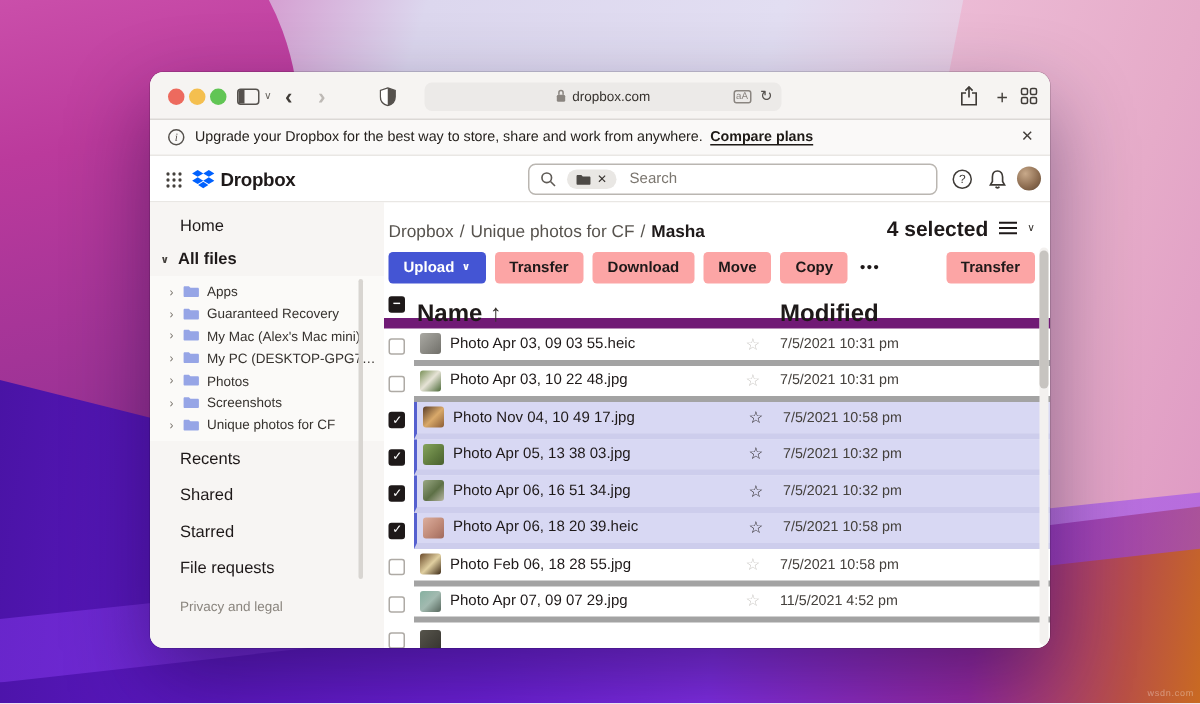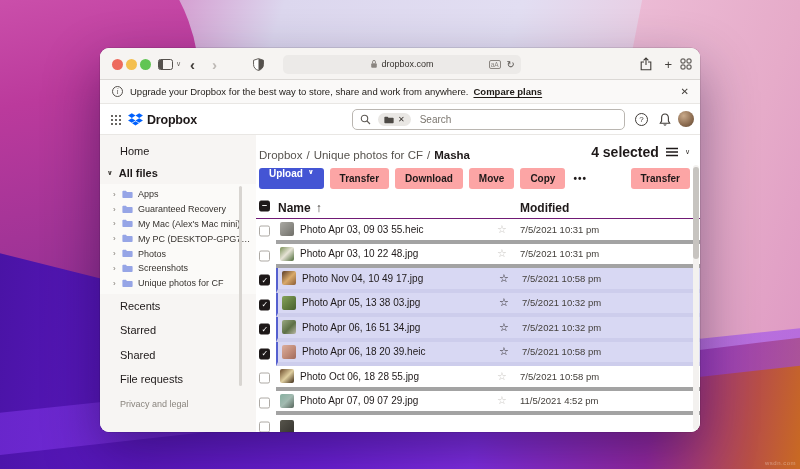--- a/index.html
+++ b/index.html
@@ -92,26 +92,26 @@
   .crumbs { font-size:11.5px; color:#57534e; display:flex; gap:4px; align-items:baseline; }
   .crumbs a { color:#57534e; cursor:pointer; }
   .crumb-cur { color:#1e1919; font-weight:bold; }
   .crumb-right { position:absolute; right:10px; bottom:3px; display:flex; align-items:center; gap:7px; }
   .sel-count { font-size:14px; font-weight:bold; color:#1e1919; }
   .view-chev { font-size:7px; color:#36322e; }
 
   .tool-row { height:30px; display:flex; align-items:center; gap:6px; padding:0 10px 0 3px; position:relative; }
   .btn { height:21px; border:none; border-radius:3px; font-size:10px; font-weight:bold; font-family:inherit;
          padding:0 10px; cursor:pointer; color:#1e1919; background:#fca5a5; }
-  .btn.upload { background:#4455d4; color:#fff; display:flex; gap:5px; }
+  .btn.upload { background:#4455d4; color:#fff; display:flex; align-items:center; gap:5px; }
   .btn.upload .uchev { font-size:7px; }
   .more-dots { font-size:10px; font-weight:bold; letter-spacing:1px; color:#1e1919; margin-left:2px; cursor:pointer; }
   .btn.right-transfer { position:absolute; right:10px; }
 
-  .thead { position:relative; height:26px; border-bottom:1px solid #701a75; font-size:12px; font-weight:bold; color:#1e1919; }
+  .thead { position:relative; height:26px; border-bottom:7px solid #701a75; font-size:16px; font-weight:bold; color:#1e1919; }
   .thead .hname { position:absolute; left:22px; top:8px; cursor:pointer; }
   .thead .hsort { font-weight:normal; margin-left:5px; color:#36322e; }
   .thead .hmod { position:absolute; left:264px; top:8px; cursor:pointer; }
 
   .cb { width:11px; height:11px; border:1px solid #aeaaa5; border-radius:2px; background:#fff; position:absolute;
         left:3px; top:50%; transform:translateY(-50%); cursor:pointer; }
   .thead .cb { background:#1e1919; border-color:#1e1919; }
   .thead .cb::after { content:"–"; color:#fff; font-size:9px; font-weight:bold; position:absolute; left:2px; top:-1.5px; }
 
   .row { position:relative; height:24.5px; }
@@ -348,25 +348,25 @@
             </div>
           </div>
 
         <div class="side-bottom">
 
             <div class="side-item">
               <span>Recents</span>
             </div>
 
             <div class="side-item">
+              <span>Shared</span>
+            </div>
+
+            <div class="side-item">
               <span>Starred</span>
-            </div>
-
-            <div class="side-item">
-              <span>Shared</span>
             </div>
 
             <div class="side-item">
               <span>File requests</span>
             </div>
           </div>
 
         <div class="side-foot">Privacy and legal</div>
         <div class="side-scroll"></div>
       </aside>
@@ -490,21 +490,21 @@
                 <span class="fname">Photo Apr 06, 18 20 39.heic</span>
                 <span class="fstar">☆</span>
                 <span class="fdate">7/5/2021 10:58 pm</span>
               </div>
             </div>
 
             <div class="row">
               <span class="cb"></span>
               <div class="row-body">
                 <span class="thumb" style="background: linear-gradient(135deg, rgb(106, 74, 42), rgb(224, 207, 160) 52%, rgb(61, 42, 22));"></span>
-                <span class="fname">Photo Oct 06, 18 28 55.jpg</span>
+                <span class="fname">Photo Feb 06, 18 28 55.jpg</span>
                 <span class="fstar">☆</span>
                 <span class="fdate">7/5/2021 10:58 pm</span>
               </div>
             </div>
 
             <div class="row">
               <span class="cb"></span>
               <div class="row-body">
                 <span class="thumb" style="background: linear-gradient(135deg, rgb(134, 176, 160), rgb(162, 186, 176) 50%, rgb(86, 102, 92));"></span>
                 <span class="fname">Photo Apr 07, 09 07 29.jpg</span>

